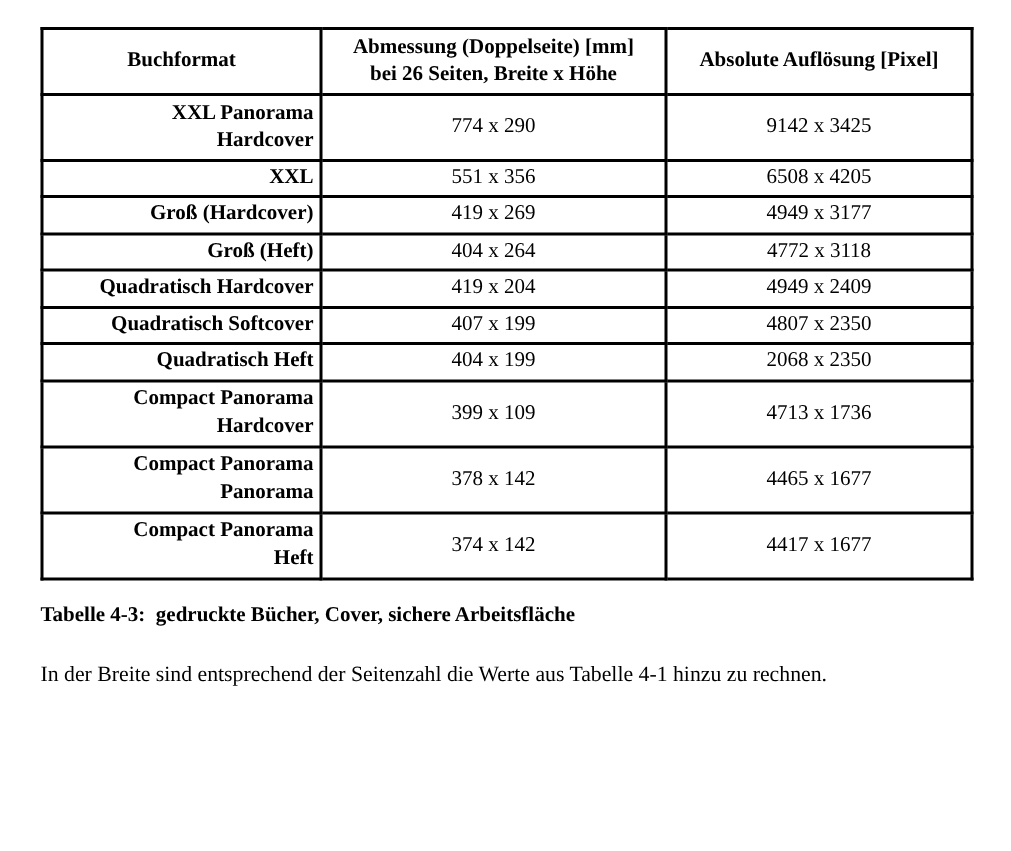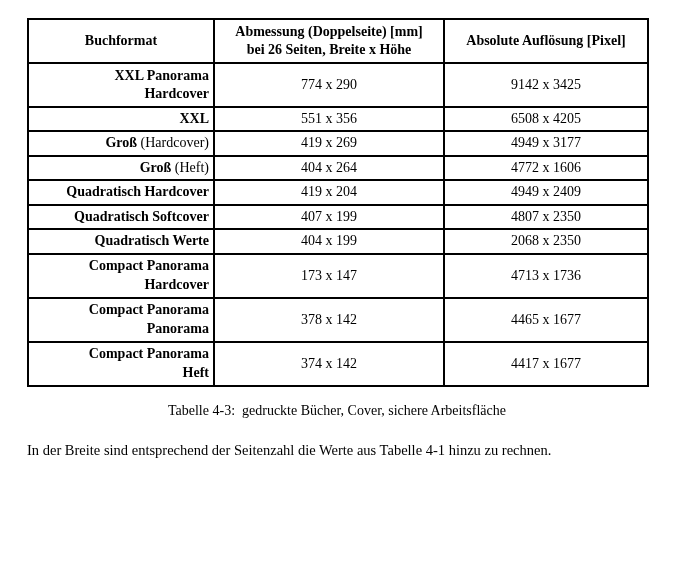--- a/index.html
+++ b/index.html
@@ -49,34 +49,33 @@
 
   tr.h1 td { height: 20px; }
   tr.h2 td { height: 44px; }
 
   td.c-format {
     text-align: right;
     padding: 2px 4px 2px 5px;
     font-weight: bold;
   }
   td.c-format .indent { padding-left: 9px; }
-  td.c-format .reg { font-weight: normal; }
+  td.c-format .reg { font-weight: bold; }
 
   td.c-num {
     text-align: center;
     padding: 2px 0;
     font-weight: normal;
   }
 
   .caption {
     margin-top: 16px;
     font-size: 14px;
-    font-weight: normal;
+    font-weight: bold;
     white-space: pre-wrap;
-    text-align: center;
   }
 
   .note {
     margin-top: 23px;
     font-size: 14.5px;
     font-weight: normal;
   }
 </style>
 </head>
 <body>
@@ -124,49 +123,49 @@
             <div><span>Groß</span><span class="reg"> (Hardcover)</span></div>
           </td>
           <td class="c-num">419 x 269</td>
           <td class="c-num">4949 x 3177</td>
         </tr>
         <tr class="h1">
           <td class="c-format">
             <div><span>Groß</span><span class="reg"> (Heft)</span></div>
           </td>
           <td class="c-num">404 x 264</td>
-          <td class="c-num">4772 x 1606</td>
+          <td class="c-num">4772 x 3118</td>
         </tr>
         <tr class="h1">
           <td class="c-format">
             <div><span>Quadratisch Hardcover</span></div>
           </td>
           <td class="c-num">419 x 204</td>
           <td class="c-num">4949 x 2409</td>
         </tr>
         <tr class="h1">
           <td class="c-format">
             <div><span>Quadratisch Softcover</span></div>
           </td>
           <td class="c-num">407 x 199</td>
           <td class="c-num">4807 x 2350</td>
         </tr>
         <tr class="h1">
           <td class="c-format">
-            <div><span>Quadratisch Werte</span></div>
+            <div><span>Quadratisch Heft</span></div>
           </td>
           <td class="c-num">404 x 199</td>
           <td class="c-num">2068 x 2350</td>
         </tr>
         <tr class="h2">
           <td class="c-format">
             <div><span>Compact Panorama</span></div>
             <div class="indent"><span>Hardcover</span></div>
           </td>
-          <td class="c-num">173 x 147</td>
+          <td class="c-num">399 x 109</td>
           <td class="c-num">4713 x 1736</td>
         </tr>
         <tr class="h2">
           <td class="c-format">
             <div><span>Compact Panorama</span></div>
             <div class="indent"><span>Panorama</span></div>
           </td>
           <td class="c-num">378 x 142</td>
           <td class="c-num">4465 x 1677</td>
         </tr>

